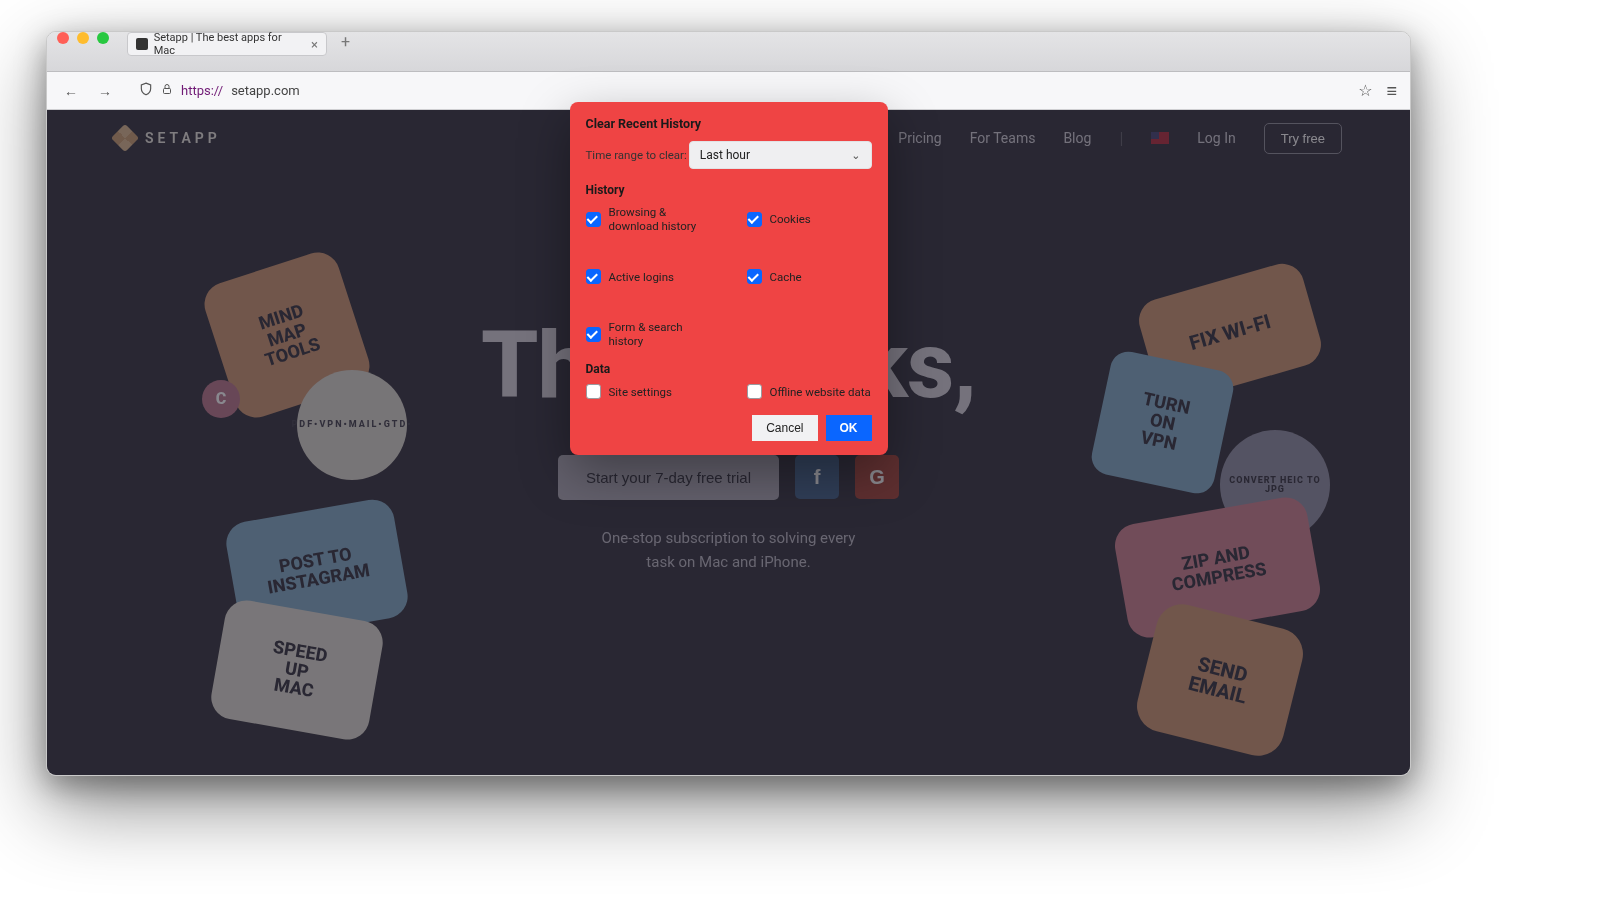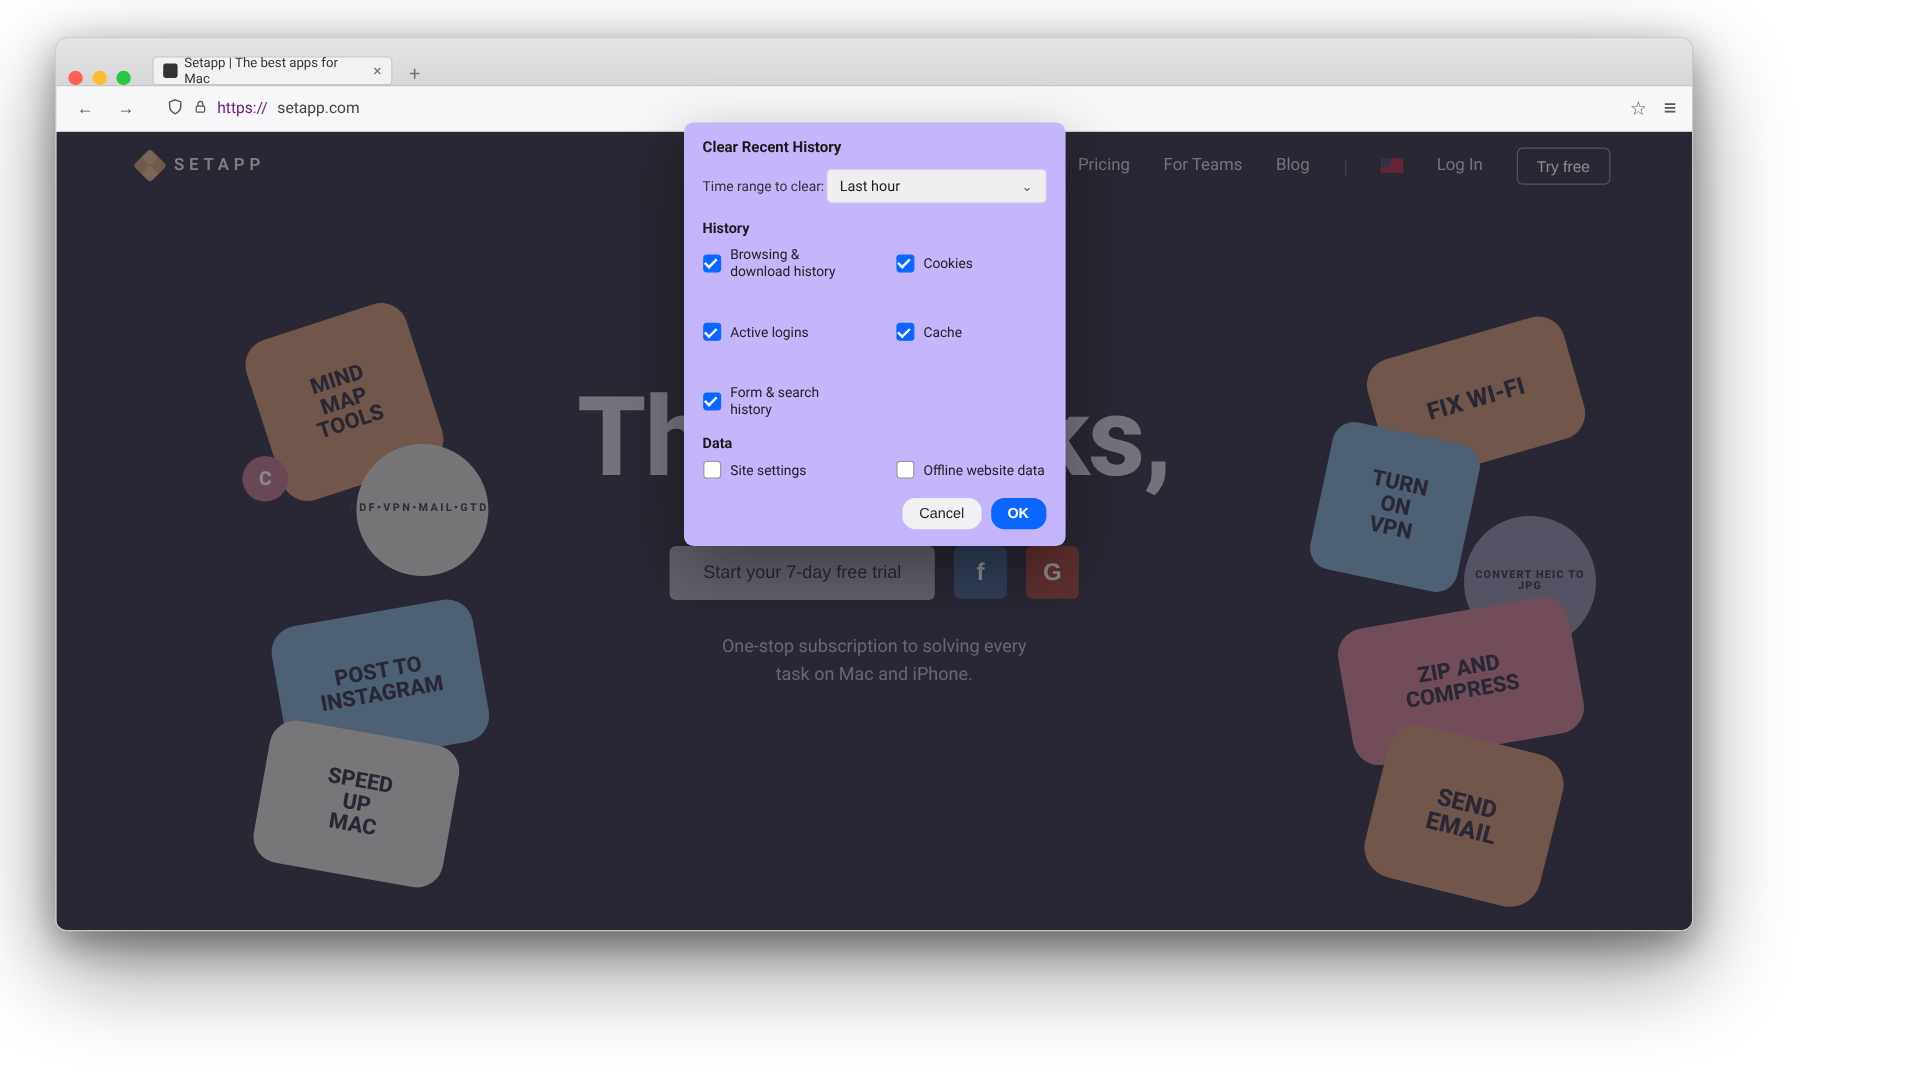--- a/index.html
+++ b/index.html
@@ -13,21 +13,21 @@
     overflow: hidden;
     box-shadow: 0 30px 80px rgba(0,0,0,.45), 0 10px 30px rgba(0,0,0,.35);
     background: #f1f1f3;
     border:1px solid #c9c9c9;
   }
   
   
   .tabbar {
     height: 40px;
     background: linear-gradient(#e4e4e6,#d7d7da);
-    display:flex; align-items:flex-end;
+    display:flex; align-items:flex-start;
     padding:0 10px;
     gap:8px;
     border-bottom:1px solid #bdbdc0;
   }
   .traffic { display:flex; gap:8px; margin-right:10px;}
   .dot { width:12px; height:12px; border-radius:50%; }
   .dot.red{background:#ff5f57;} .dot.yellow{background:#febc2e;} .dot.green{background:#28c840;}
   .tab {
     height:24px; background:#f2f2f4; border:1px solid #c8c8cb; border-radius:4px;
     display:flex; align-items:center; gap:6px; padding:0 8px; font-size:11px; color:#333;
@@ -97,39 +97,39 @@
   .b3{left:170px;top:500px;width:160px;height:120px;background:#dcd8d0;border-radius:22px;transform:rotate(10deg);font-size:18px;}
   .r1{right:95px;top:170px;width:170px;height:105px;background:#c9906c;border-radius:22px;transform:rotate(-16deg);font-size:20px;}
   .r2{right:185px;top:250px;width:125px;height:125px;background:#7ca6c3;border-radius:18px;transform:rotate(12deg);font-size:18px;}
   .r2b{right:80px;top:320px;width:110px;height:110px;background:#8b8aa0;border-radius:50%;font-size:9px;letter-spacing:1px;}
   .r3{right:95px;top:400px;width:195px;height:115px;background:#c97a8b;border-radius:22px;transform:rotate(-10deg);font-size:18px;}
   .r4{right:115px;top:505px;width:150px;height:130px;background:#c9906c;border-radius:26px;transform:rotate(14deg);font-size:20px;}
   
   
   .dialog{
     position:absolute; left:50%; top:70px; transform:translateX(-50%);
-    width:318px; background:#c4b5fd; border-radius:8px;
+    width:318px; background:#ef4444; border-radius:8px;
     box-shadow:0 18px 50px rgba(0,0,0,.35);
     z-index:20; color:#1a1a1a; font-size:12px;
     padding:14px 16px 14px;
   }
   .dlg-title{font-weight:700;font-size:12.5px;margin-bottom:10px;}
   .dlg-row{display:flex;align-items:center;gap:2px;margin-bottom:14px;}
   .dlg-row label{font-size:11.5px;color:#333;}
   .select{flex:1;height:28px;background:#efeff1;border:1px solid #e2e2e5;border-radius:4px;display:flex;align-items:center;justify-content:space-between;padding:0 10px;font-size:12px;color:#222;}
   .select .chev{font-size:11px;color:#555;}
   .section-title{font-weight:700;font-size:12px;margin:6px 0 8px;}
   .check-grid{display:grid;grid-template-columns:1fr 1fr;column-gap:6px;row-gap:10px;gap:36px;}
   .check-grid.one{grid-template-columns:1fr 1fr;}
   .chk{display:flex;align-items:center;gap:8px;font-size:11.5px;color:#222;}
   .box{width:15px;height:15px;border:1px solid #9a9aa0;border-radius:3px;display:flex;align-items:center;justify-content:center;background:#fff;flex-shrink:0;}
   .box.on{background:#0a66ff;border-color:#0a66ff;}
   .box.on::after{content:"";width:8px;height:4px;border:2px solid #fff;border-top:none;border-right:none;transform:rotate(-45deg) translate(0px,-1px);}
   .dlg-actions{display:flex;justify-content:flex-end;gap:8px;margin-top:16px;}
-  .btn{border:none;border-radius:11px;padding:6px 14px;font-size:12px;}
+  .btn{border:none;border-radius:0;padding:6px 14px;font-size:12px;}
   .btn.cancel{background:#f1f1f3;color:#222;}
   .btn.ok{background:#0a66ff;color:#fff;font-weight:600;}
 </style>
 </head>
 <body>
 
 <div class="frame">
 
   <div class="tabbar">
     <div class="traffic">

